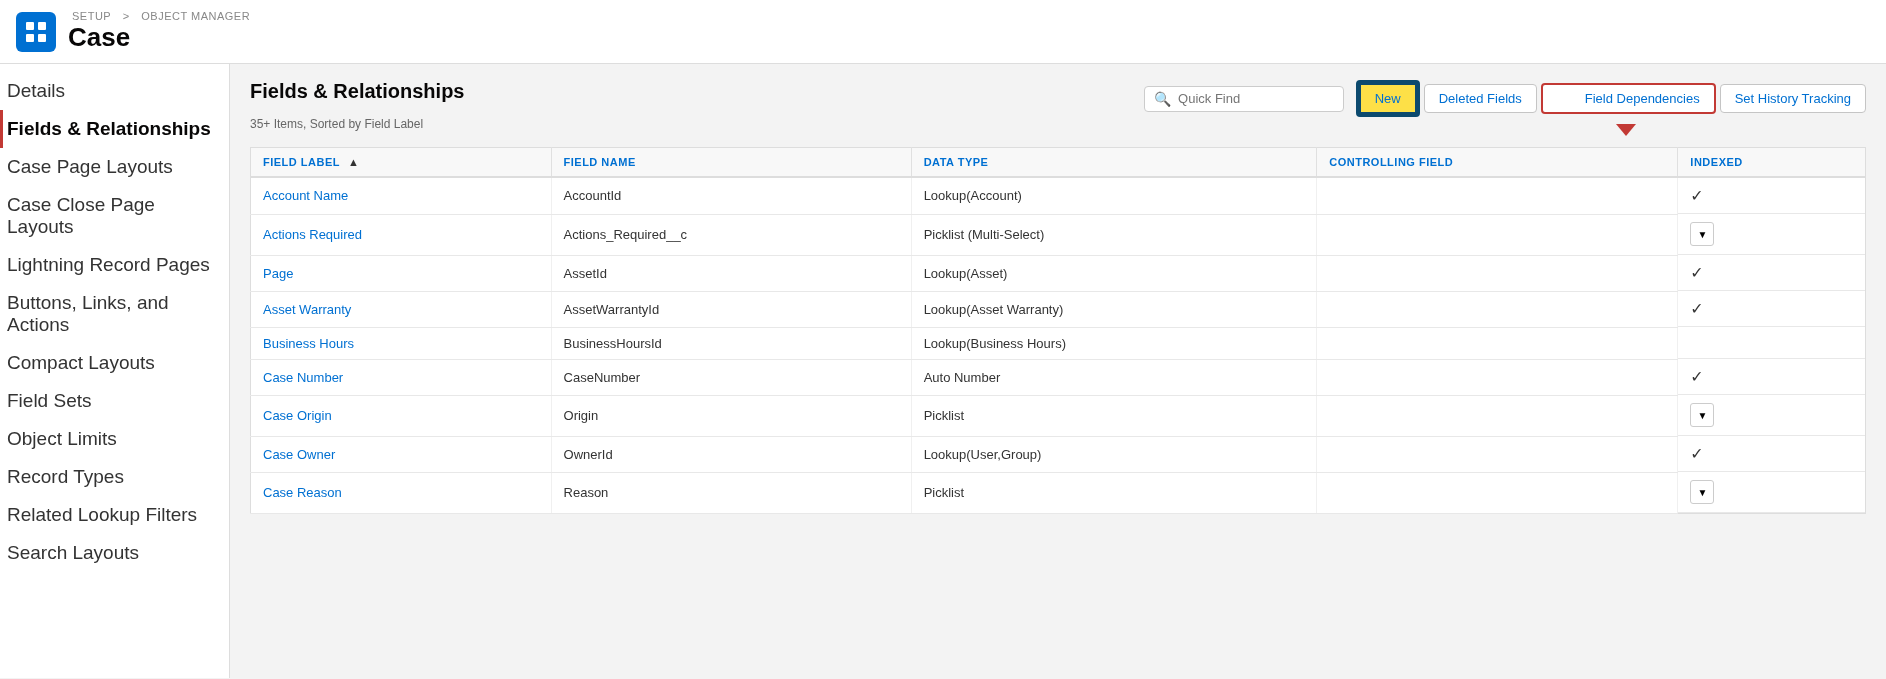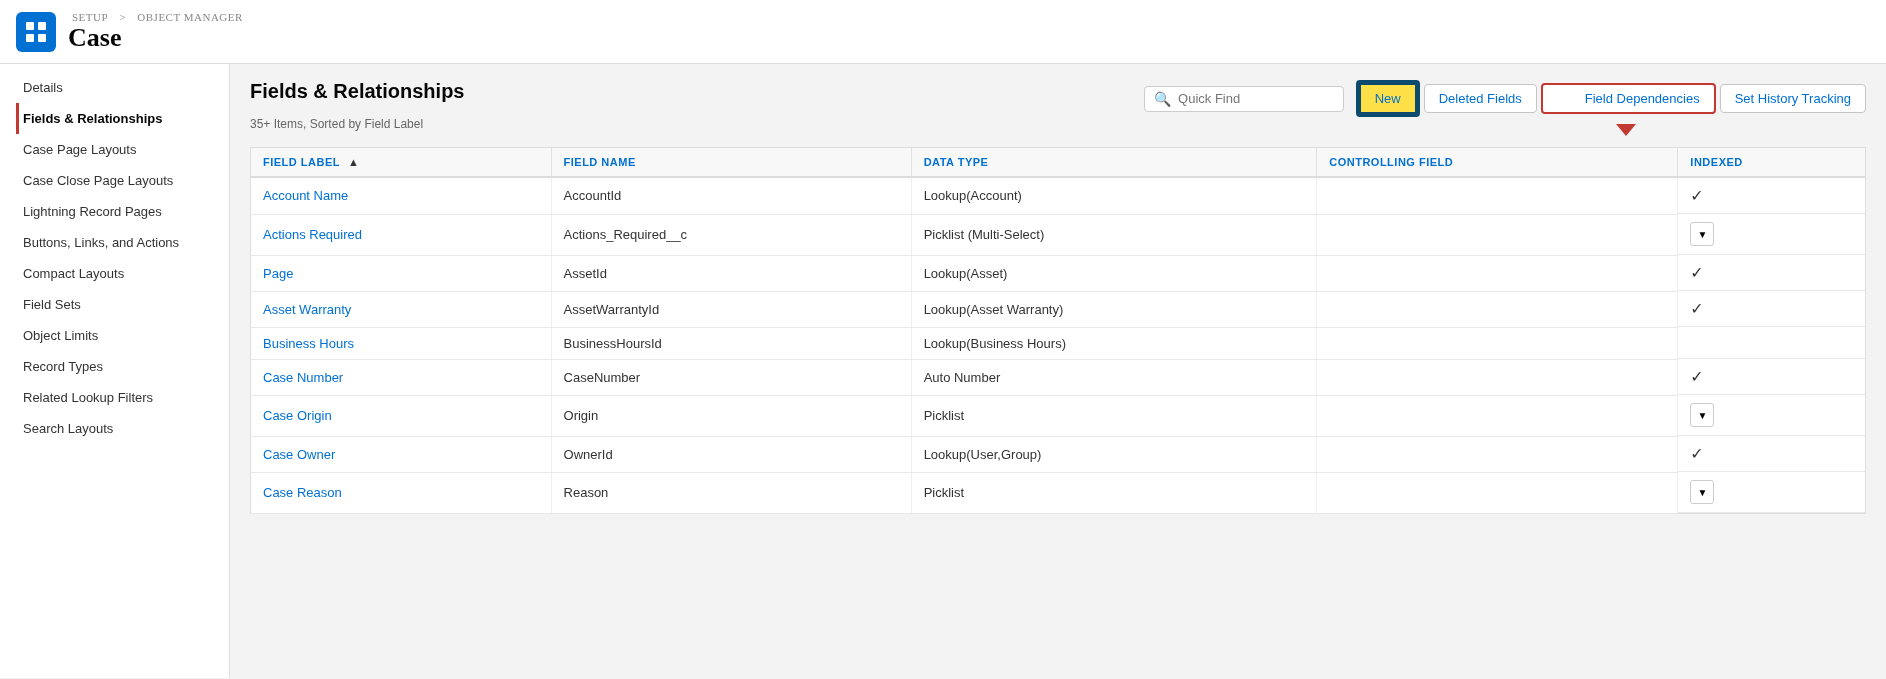--- a/index.html
+++ b/index.html
@@ -7,21 +7,20 @@
 
     
     .top-header {
       background: #fff;
       border-bottom: 1px solid #ddd;
       padding: 10px 16px 10px 16px;
       display: flex;
       align-items: center;
       gap: 12px;
       min-height: 64px;
-      font-family: Liberation Serif, serif;
     }
     .app-icon {
       width: 40px; height: 40px;
       background: #0070d2;
       border-radius: 6px;
       display: flex; align-items: center; justify-content: center;
       flex-shrink: 0;
     }
     .app-icon svg { width: 24px; height: 24px; fill: white; }
     .header-text { display: flex; flex-direction: column; }
@@ -42,23 +41,22 @@
       min-width: 230px;
       background: #fff;
       border-right: 1px solid #ddd;
       overflow-y: auto;
       padding: 8px 0;
     }
     .sidebar-item {
       padding: 8px 4px;
       cursor: pointer;
       color: #333;
-      font-size: 13px;
+      font-size: 19px;
       border-left: 3px solid transparent;
-      margin-left: 16px;
     }
     .sidebar-item.active {
       border-left: 3px solid #c23934;
       font-weight: 600;
       color: #080707;
     }
 
     
     .content {
       flex: 1;

